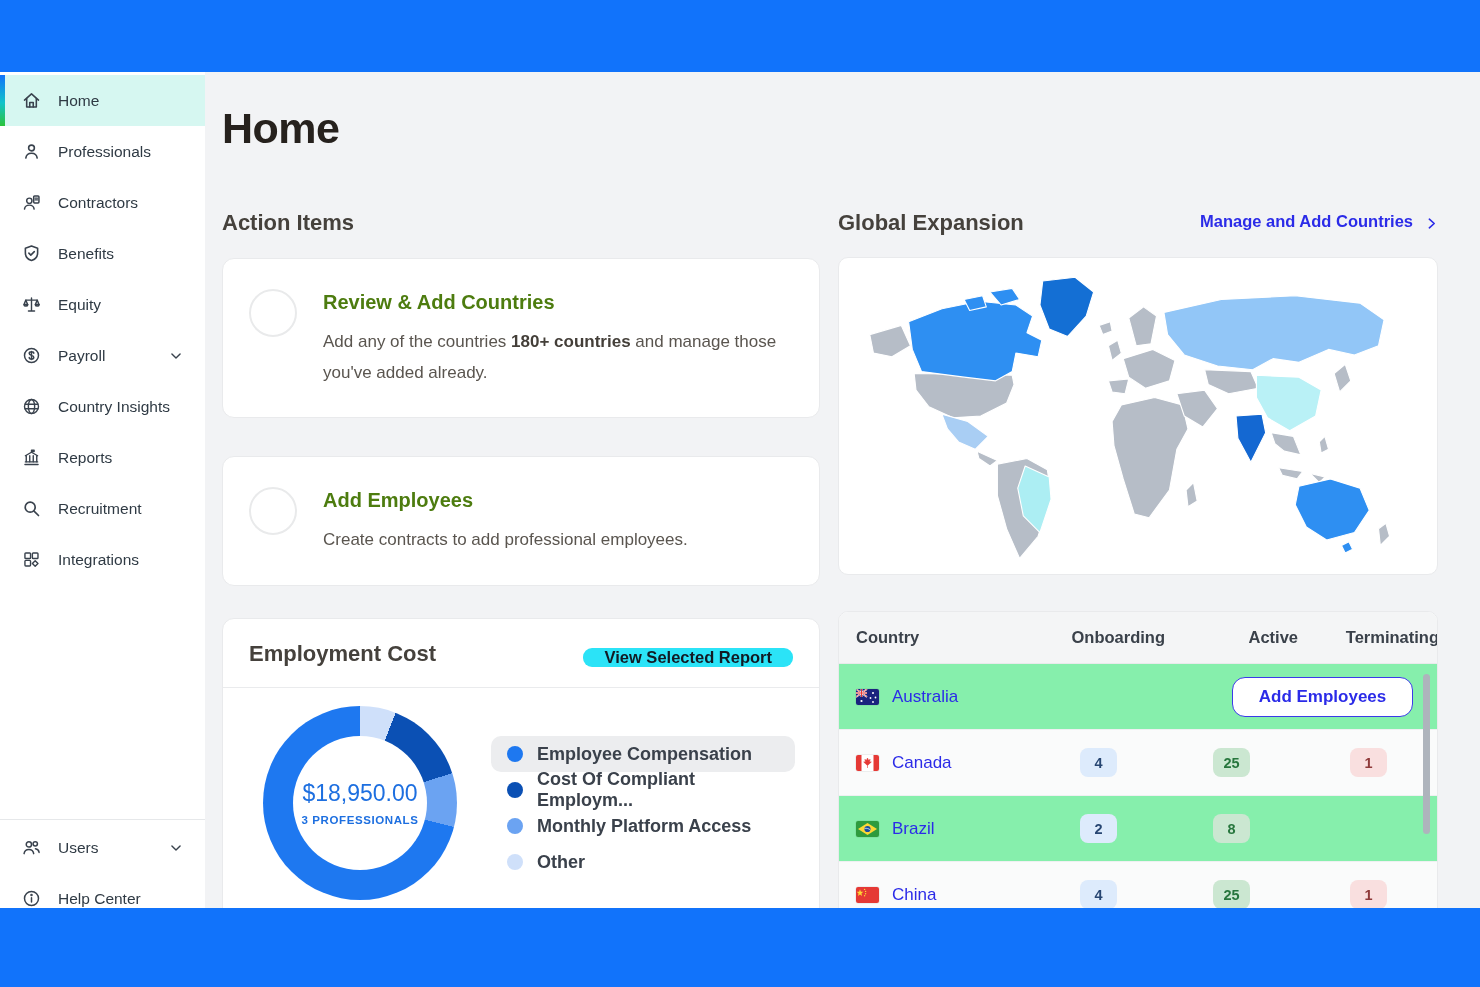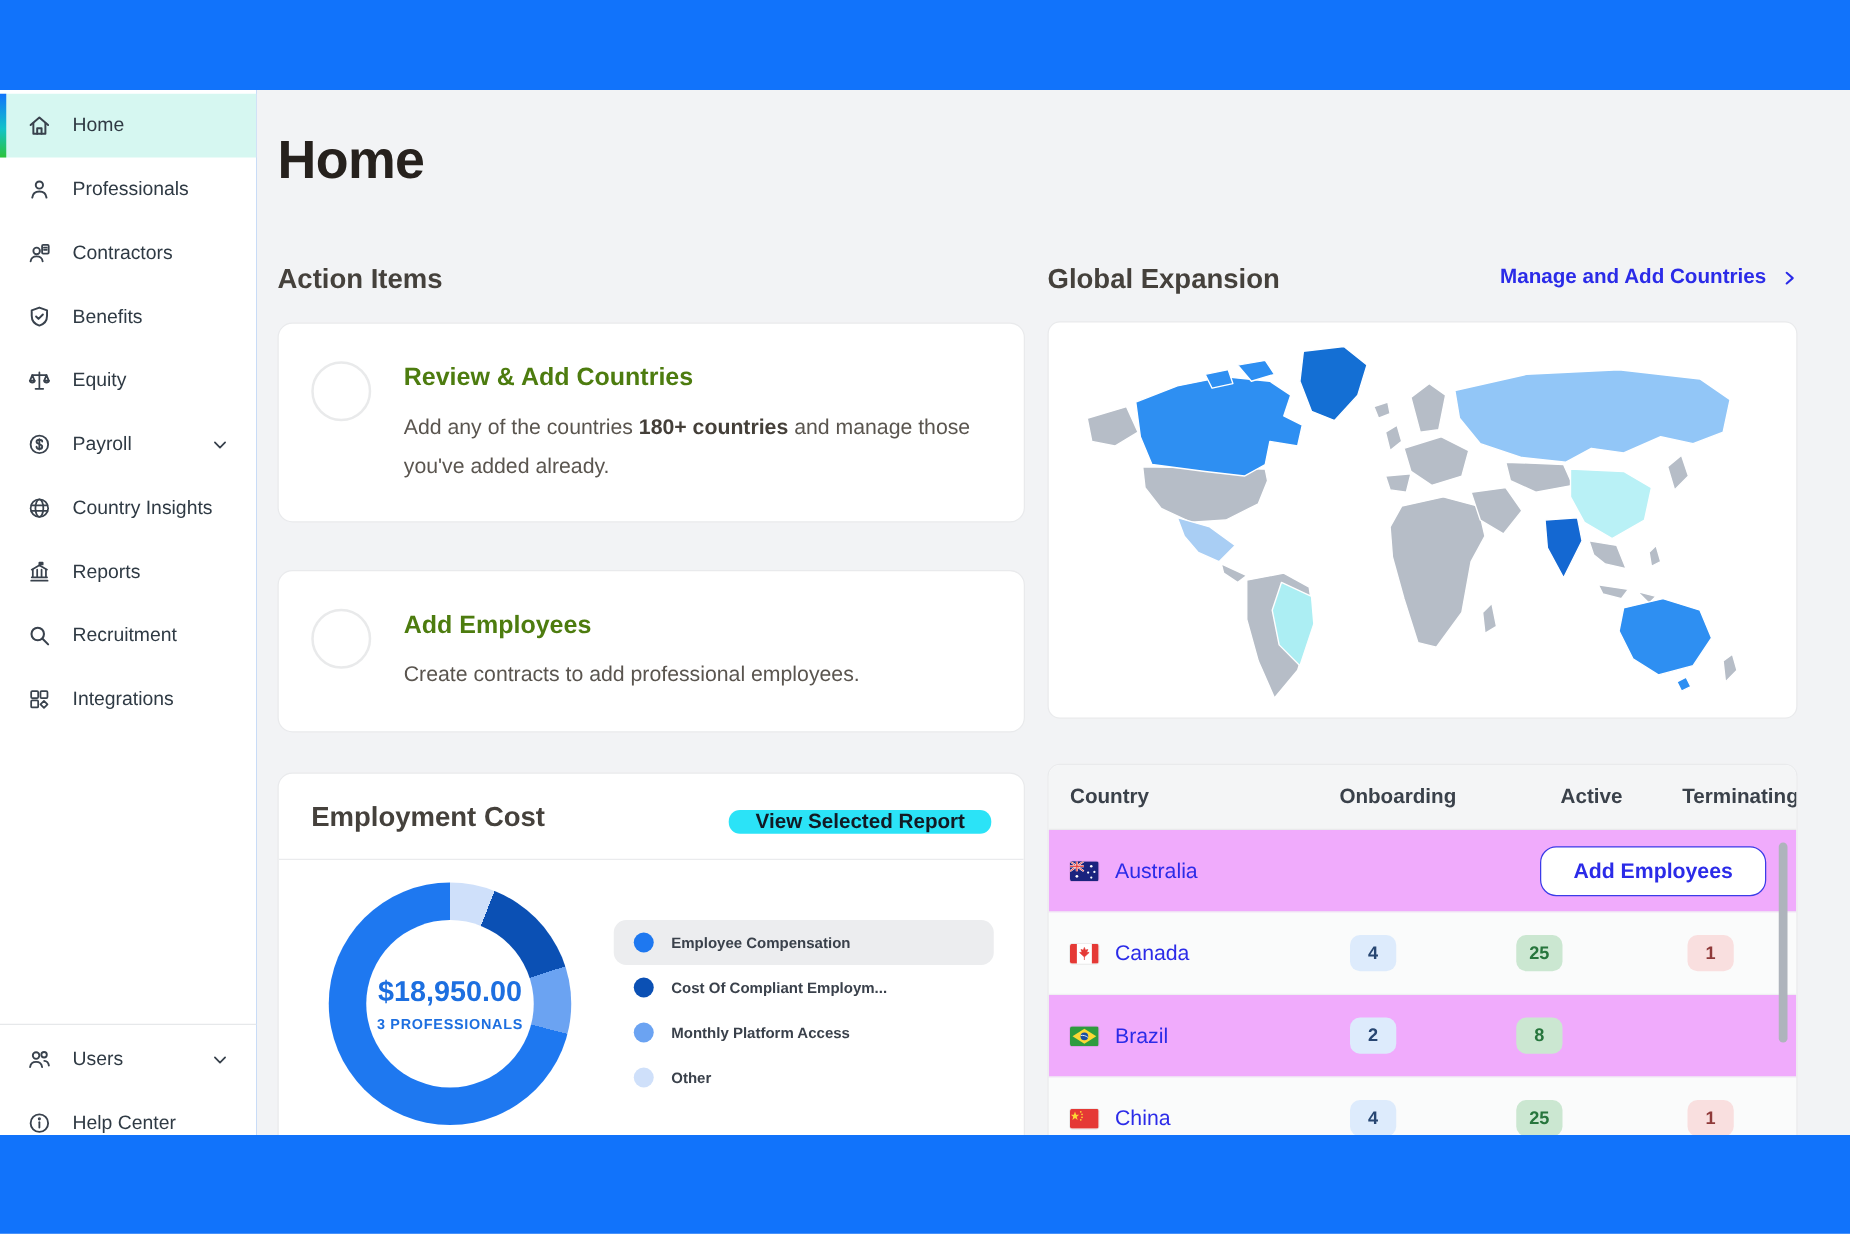--- a/index.html
+++ b/index.html
@@ -54,21 +54,21 @@
   svg.world { width:100%; height:100%; display:block; }
 
   
   .table-card { margin-top:36px; background:#fff; border:1px solid #E9EAEC; border-radius:10px;
     position:relative; overflow:hidden; height:340px; }
   .t-grid { display:grid; grid-template-columns:193px 133px 133px 141px; align-items:center; }
   .t-header { height:52px; background:#F4F5F6; border-bottom:1px solid #E9EAEC;
     font-size:16.5px; font-weight:700; color:#3A414A; }
   .th.first { padding-left:17px; }
   .th.center { text-align:right; }
-  .t-row { height:66px; border-bottom:1px solid #EFF0F2; position:relative; background:#f0abfc; }
+  .t-row { height:66px; border-bottom:1px solid #EFF0F2; position:relative; background:#86efac; }
   .t-row.alt { background:#FAFBFB; }
   .country-cell { display:flex; align-items:center; gap:13px; padding-left:17px; }
   .flag { width:23px; height:16px; border-radius:2px; overflow:hidden; flex:none;
     box-shadow:0 0 0 0.5px rgba(0,0,0,.10); }
   .flag svg { display:block; width:100%; height:100%; }
   .country-link { color:#2B2BE8; font-size:17px; font-weight:500; cursor:pointer; }
   .badge { justify-self:center; min-width:37px; height:29px; border-radius:8px; font-size:14.5px;
     font-weight:700; display:flex; align-items:center; justify-content:center; padding:0 9px; }
   .badge.onb { background:#DDEBFC; color:#274672; }
   .badge.act { background:#CBE7D1; color:#27763D; }
@@ -82,25 +82,25 @@
   .ec-card { margin-top:32px; background:#fff; border:1px solid #E9EAEC; border-radius:12px; height:380px; overflow:hidden; }
   .ec-header { display:flex; justify-content:space-between; align-items:flex-end; padding:22px 26px 20px 26px;
     border-bottom:1px solid #EAEBED;gap:34px; }
   .view-report-btn { background:#2BE3F7; border:none; border-radius:9px; padding:0 21px;
     font-size:16.5px; font-weight:700; color:#121A24; cursor:pointer; font-family:inherit; }
   .ec-body { display:flex; padding:18px 24px 0 24px; gap:34px; }
   .donut-wrap { position:relative; width:194px; height:194px; flex:none; margin-left:16px; }
   .donut { width:194px; height:194px; border-radius:50%; }
   .donut-hole { position:absolute; left:30px; top:30px; width:134px; height:134px; background:#fff;
     border-radius:50%; display:flex; flex-direction:column; align-items:center; justify-content:center; gap:7px; }
-  .donut-total { font-size:23px; font-weight:700; color:#1D6FE0; }
+  .donut-total { font-size:23px; font-weight:400; color:#1D6FE0; }
   .donut-sub { font-size:11.5px; font-weight:800; color:#1D6FE0; letter-spacing:0.6px; }
   .legend { flex:1; padding-top:30px; }
   .legend-item { display:flex; align-items:center; gap:14px; height:36px; padding:0 16px;
-    font-size:12px; font-weight:700; color:#3A414B; cursor:pointer; }
+    font-size:18px; font-weight:700; color:#3A414B; cursor:pointer; }
   .legend-item.hl { background:#ECEDEF; border-radius:10px; }
   .legend-swatch { width:16px; height:16px; border-radius:50%; flex:none; background:#ccc; }
 </style>
 </head>
 <body>
 
 <div class="app">
 
   <div class="sidebar">
     <div class="nav">

